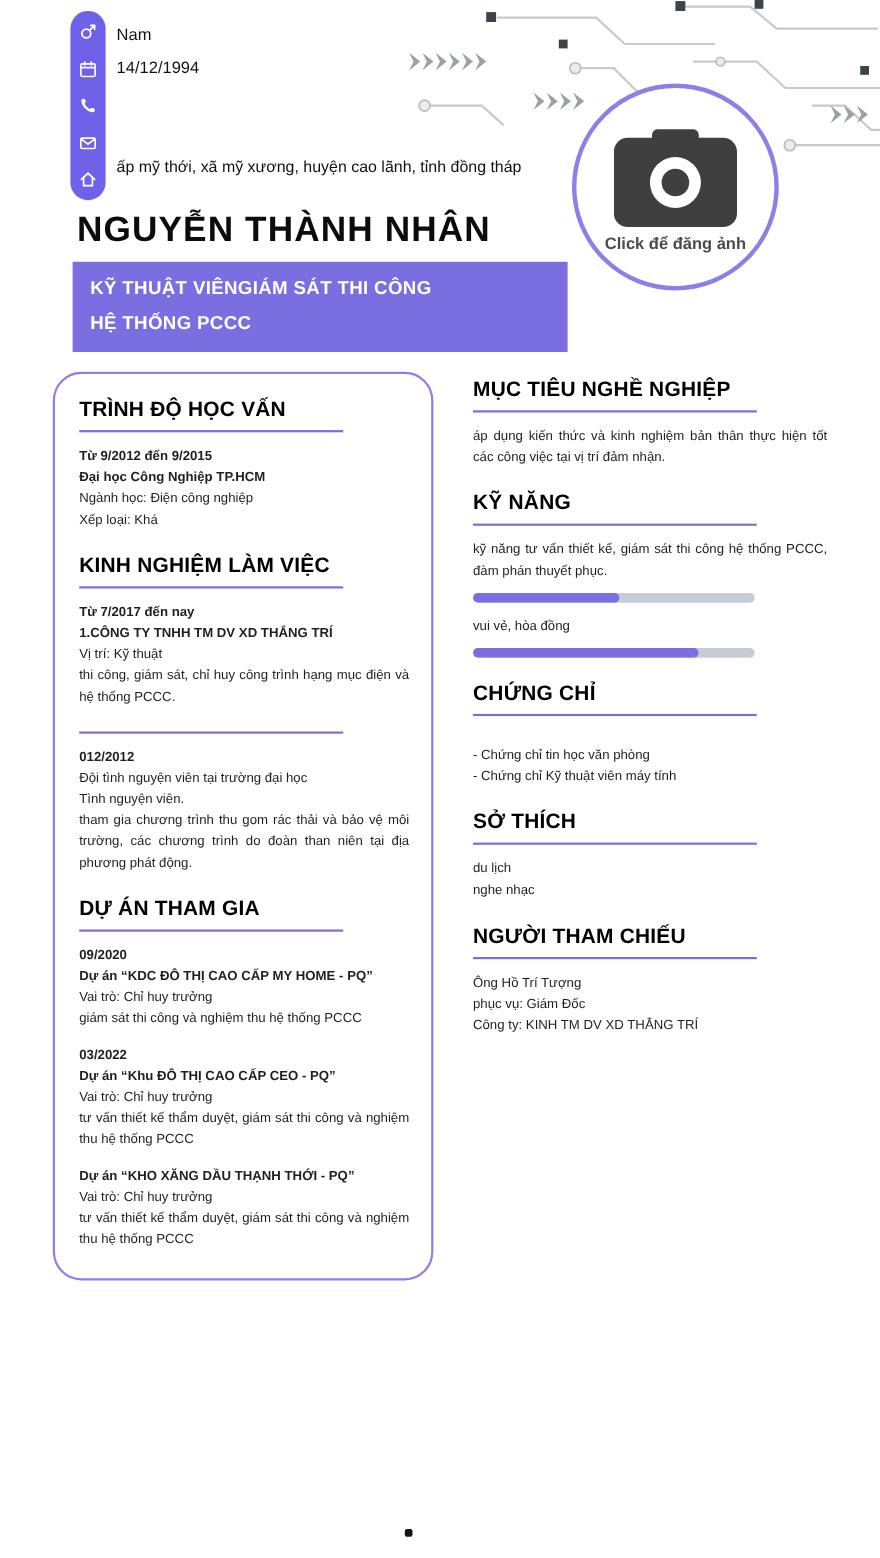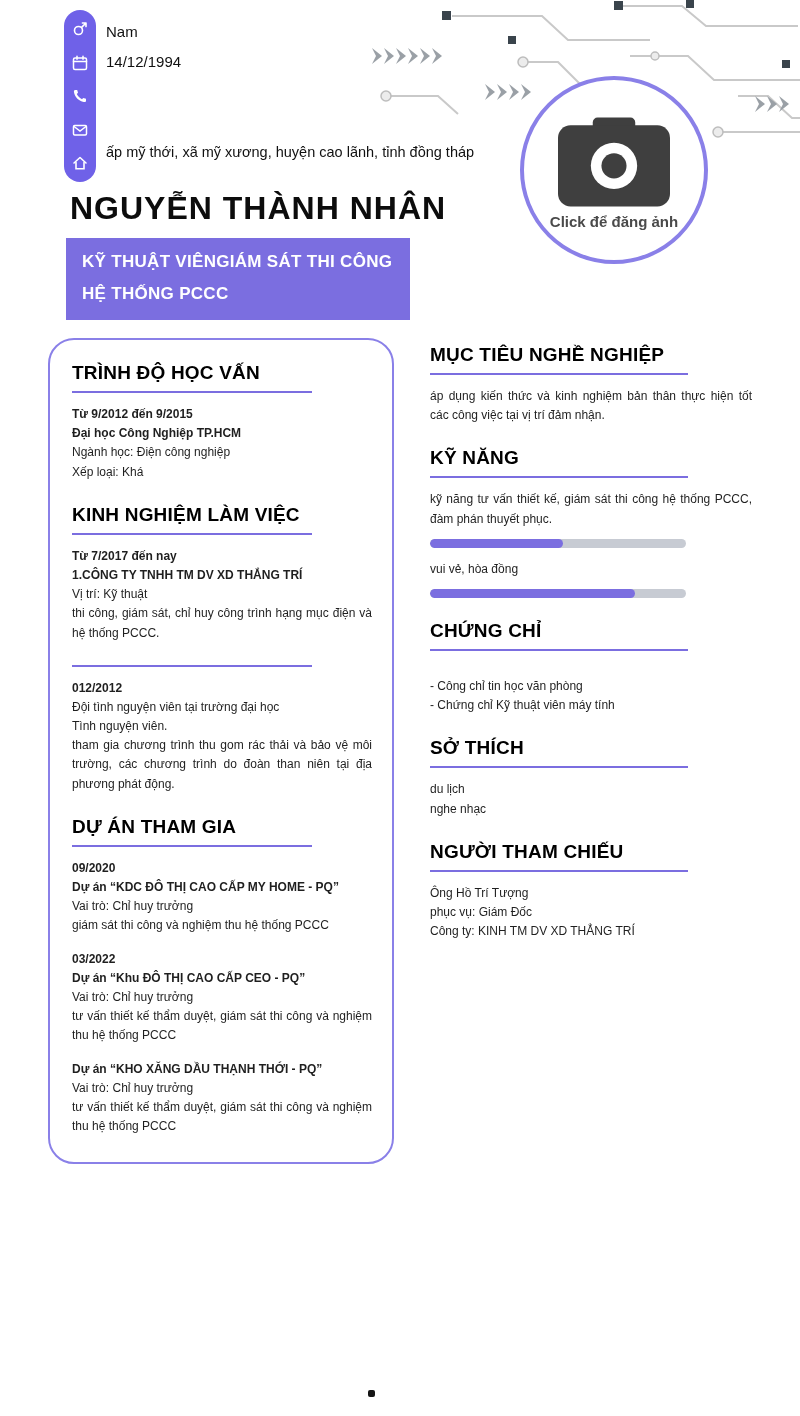--- a/index.html
+++ b/index.html
@@ -38,21 +38,21 @@
   .ct-email   { left:106px; top:120px; }
   .ct-address { left:106px; top:144px; font-size:14.5px; }
 
   .name {
     position:absolute; left:70px; top:190px;
     margin:0; font-size:32px; font-weight:800; letter-spacing:1px; color:#0c0c0c;
     z-index:2;
   }
   .title-box {
     position:absolute; left:66px; top:238px;
-    width:344px; padding:8px 16px 10px;
+    width:450px; padding:8px 16px 10px;
     background:#7b6ee0; color:#fff;
     font-size:17px; font-weight:700; letter-spacing:.3px;
     line-height:32px;
     z-index:2;
   }
 
   .photo-circle {
     position:absolute; left:520px; top:76px;
     width:188px; height:188px;
     background:#fff;
@@ -281,21 +281,21 @@
           <div class="track">
             <div class="fill" style="width: 80%;"></div>
           </div>
         </div>
       </div>
 
       <div class="section">
         <h2 class="sec-heading">CHỨNG CHỈ</h2>
         <div class="rule"></div>
         <div class="cert-list">
-          <p class="line">- Công chỉ tin học văn phòng</p>
+          <p class="line">- Chứng chỉ tin học văn phòng</p>
           <p class="line">- Chứng chỉ Kỹ thuật viên máy tính</p>
         </div>
       </div>
 
       <div class="section">
         <h2 class="sec-heading">SỞ THÍCH</h2>
         <div class="rule"></div>
         <p class="line">du lịch</p>
         <p class="line">nghe nhạc</p>
       </div>

